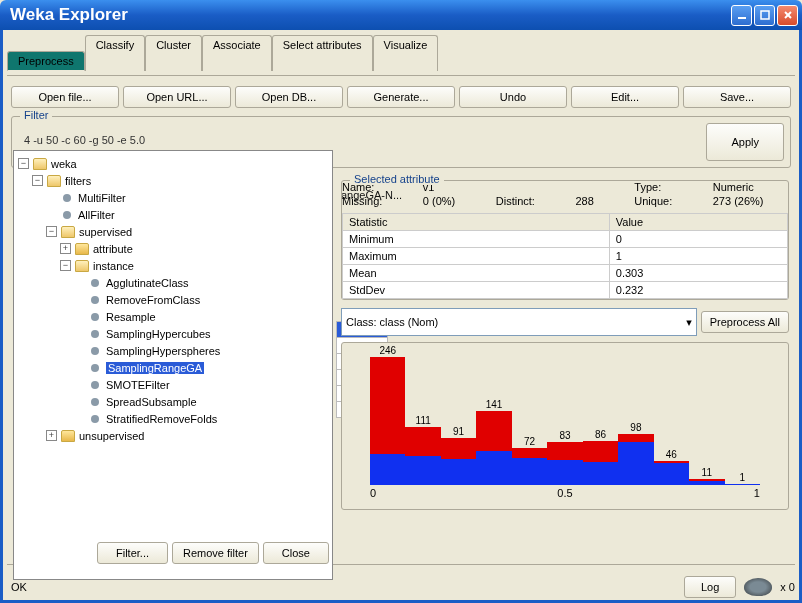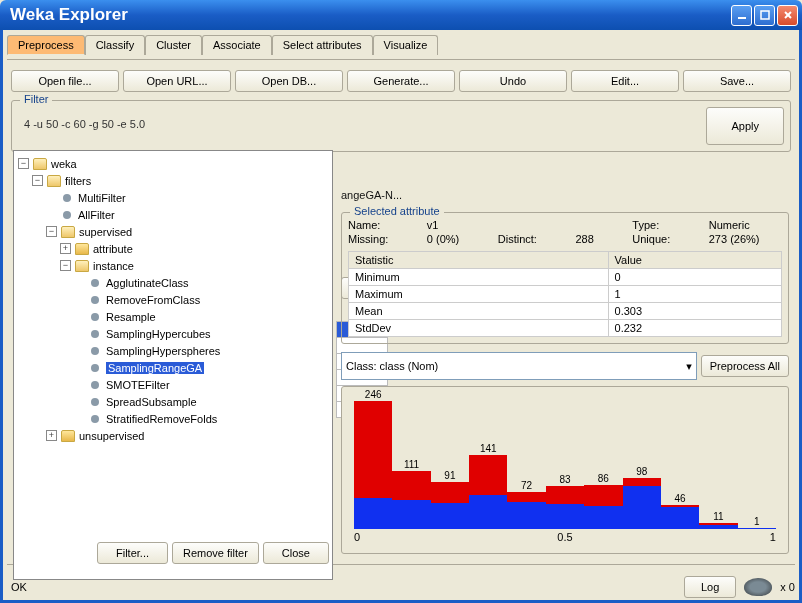--- a/index.html
+++ b/index.html
@@ -11,21 +11,21 @@
 .titlebar-btns { display: flex; gap: 2px; }
 .titlebar-btn { width: 21px; height: 21px; border-radius: 3px; border: 1px solid #fff; display: flex; align-items: center; justify-content: center; color: #fff; font-weight: bold; }
 .tb-min, .tb-max { background: linear-gradient(#5a9ff2,#2d6dd0); }
 .tb-close { background: linear-gradient(#f48a6e,#d84c2c); }
 
 .frame { border: 3px solid #1a5dc6; border-top: none; height: 573px; background: #ece9d8; padding: 4px; position: relative; }
 
 
 .tabs { display: flex; gap: 0; margin-bottom: 6px; }
 .tab { padding: 3px 10px; border: 1px solid #aca899; background: #ece9d8; border-bottom: none; border-top-left-radius: 3px; border-top-right-radius: 3px; position: relative; top: 1px; }
-.tab.active { background: #fdba74; border-bottom: 1px solid #ece9d8; z-index: 2; }
+.tab.active { background: #0f766e; border-bottom: 1px solid #ece9d8; z-index: 2; margin-top: 16px; }
 .tabline { height: 1px; background: #aca899; margin-top: -1px; margin-bottom: 8px; }
 
 
 .toolbar { display: flex; gap: 4px; padding: 2px 4px; }
 .btn { padding: 2px 8px; border: 1px solid #aca899; background: linear-gradient(#fdfdfb,#ece9d8); border-radius: 3px; min-height: 22px; display: inline-flex; align-items: center; justify-content: center; }
 .toolbar .btn { flex: 1; }
 
 
 .group { border: 1px solid #aca899; border-radius: 3px; margin: 6px 4px 0; padding: 6px; position: relative; }
 .group-title { position: absolute; top: -8px; left: 8px; background: #ece9d8; padding: 0 4px; color: #15428b; }
@@ -39,34 +39,34 @@
 .tree-node { display: flex; align-items: center; gap: 4px; height: 17px; white-space: nowrap; }
 .tree-icon { width: 14px; height: 12px; display: inline-block; }
 .folder { background: linear-gradient(#ffe79c,#e8b84a); border: 1px solid #c9a843; border-radius: 2px 2px 0 0; }
 .folder-open { background: linear-gradient(#fff0bc,#eec76a); border: 1px solid #c9a843; border-radius: 2px 2px 0 0; }
 .leaf-dot { width: 8px; height: 8px; border-radius: 50%; background: #8a9aa8; margin-left: 3px; margin-right: 3px; }
 .expander { width: 11px; height: 11px; border: 1px solid #888; display: inline-flex; align-items: center; justify-content: center; font-size: 9px; line-height: 1; color: #444; background: #fff; }
 .tree-label.selected { background: #2a5bd7; color: #fff; padding: 0 2px; }
 
 
 .right-pane { position: absolute; left: 338px; top: 150px; right: 10px; bottom: 50px; }
-.sel-attr { border: 1px solid #aca899; border-radius: 3px; padding: 6px; position: relative; margin-top: 32px; }
+.sel-attr { border: 1px solid #aca899; border-radius: 3px; position: relative; }
 .sel-attr-title { position: absolute; top: -8px; left: 8px; background: #ece9d8; padding: 0 4px; color: #15428b; }
 .attr-grid { display: grid; grid-template-columns: auto auto auto auto auto auto; gap: 2px 16px; font-size: 11px; margin-bottom: 6px; }
 .attr-grid .k { }
 
 .stat-table { width: 100%; border-collapse: collapse; background: #fff; }
 .stat-table th, .stat-table td { border: 1px solid #ccc; padding: 2px 6px; text-align: left; font-weight: normal; }
 .stat-table th { background: #ece9d8; }
 
 .class-row { display: flex; gap: 4px; margin-top: 8px; align-items: center; }
 .class-select { flex: 1; height: 28px; border: 1px solid #7f9db9; background: #fff; padding: 0 4px; display: flex; align-items: center; justify-content: space-between; }
 
 
-.histo { height: 168px; border: 1px solid #aca899; border-radius: 3px; margin-top: 6px; background: #ece9d8; padding: 6px 12px 4px; position: relative; }
+.histo { height: 168px; border: 1px solid #aca899; border-radius: 3px; margin-top: 6px; background: #ece9d8; padding: 6px 28px 4px; position: relative; }
 .bars { display: flex; align-items: flex-end; height: 136px; gap: 0; }
 .barcol { flex: 1; display: flex; flex-direction: column; align-items: center; justify-content: flex-end; position: relative; }
 .barlabel { position: absolute; top: -12px; font-size: 10px; }
 .bar-red { width: 100%; background: #e00000; }
 .bar-blue { width: 100%; background: #1030f0; }
 .axis { display: flex; justify-content: space-between; font-size: 10px; margin-top: 2px; }
 
 
 .mid-frag1 { position: absolute; left: 338px; top: 159px; color: #111; }
 .mid-btn-pattern { position: absolute; left: 338px; top: 247px; }

